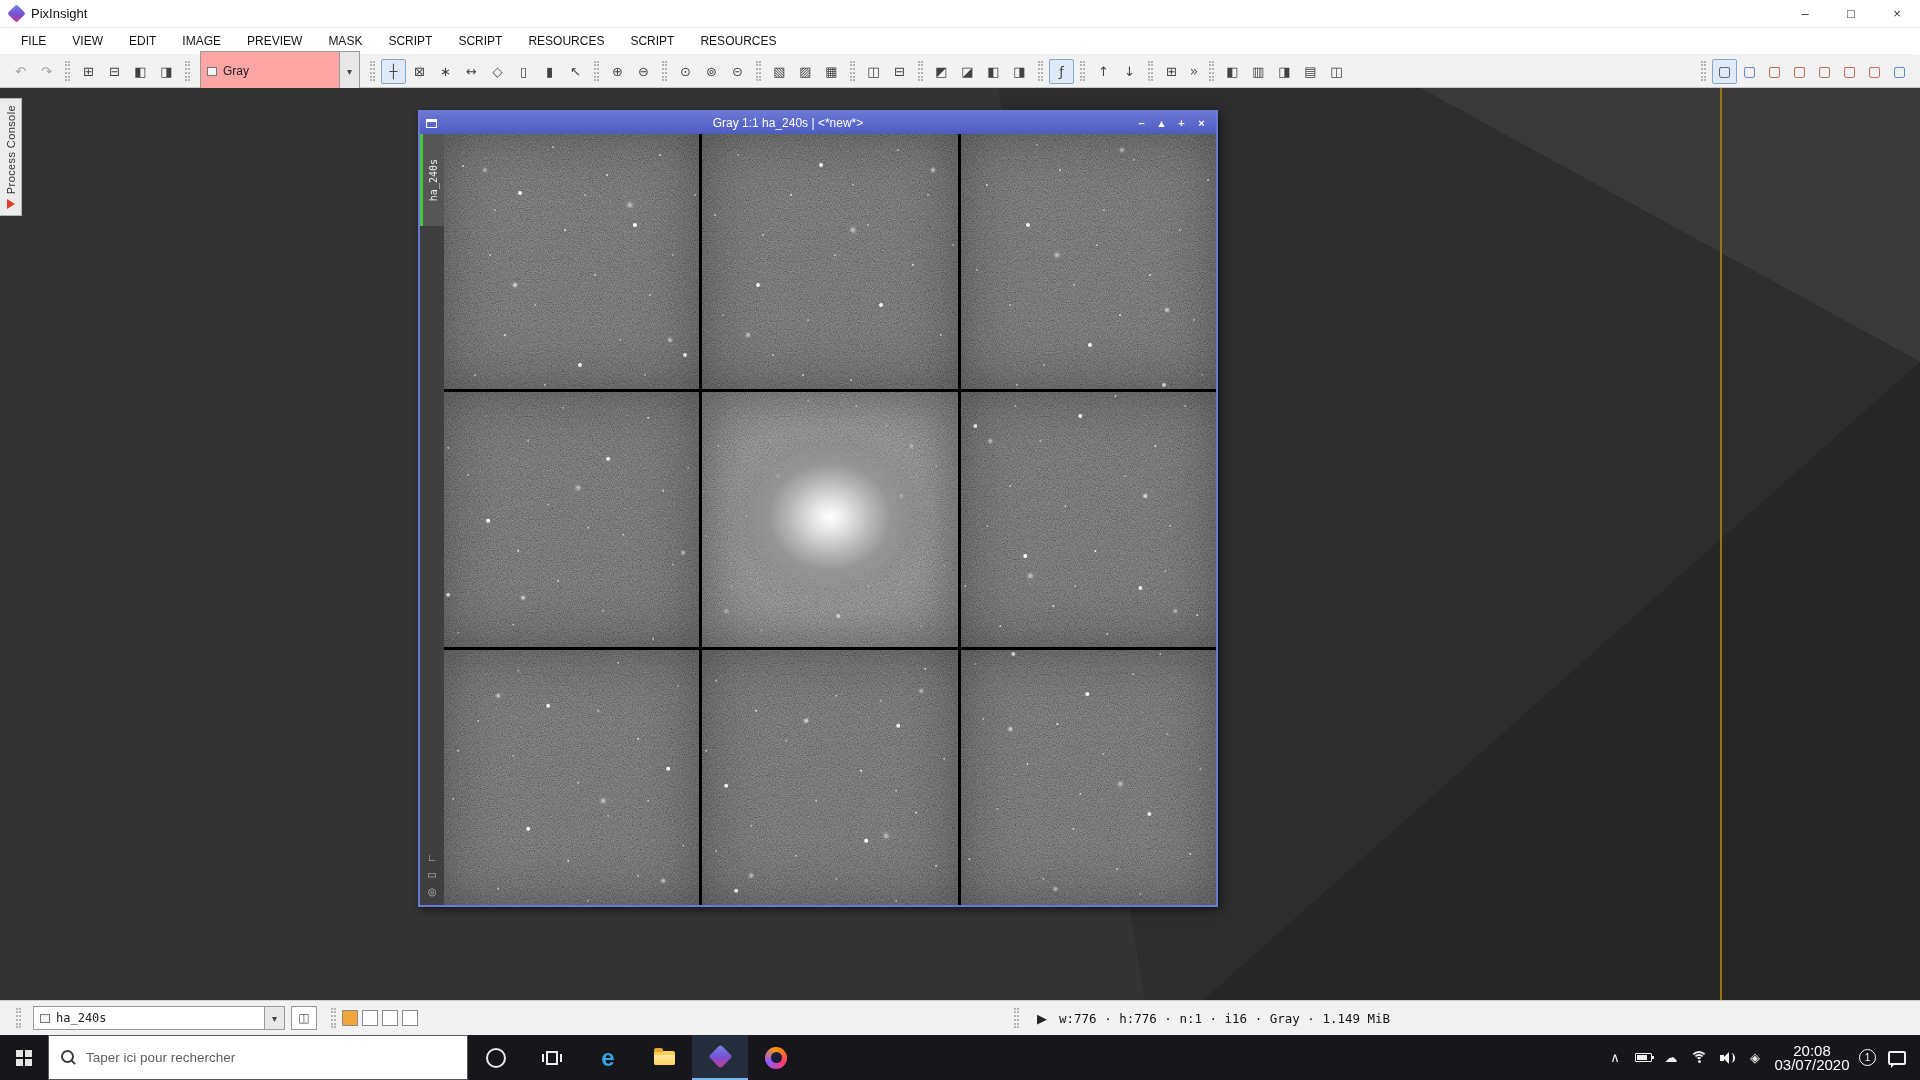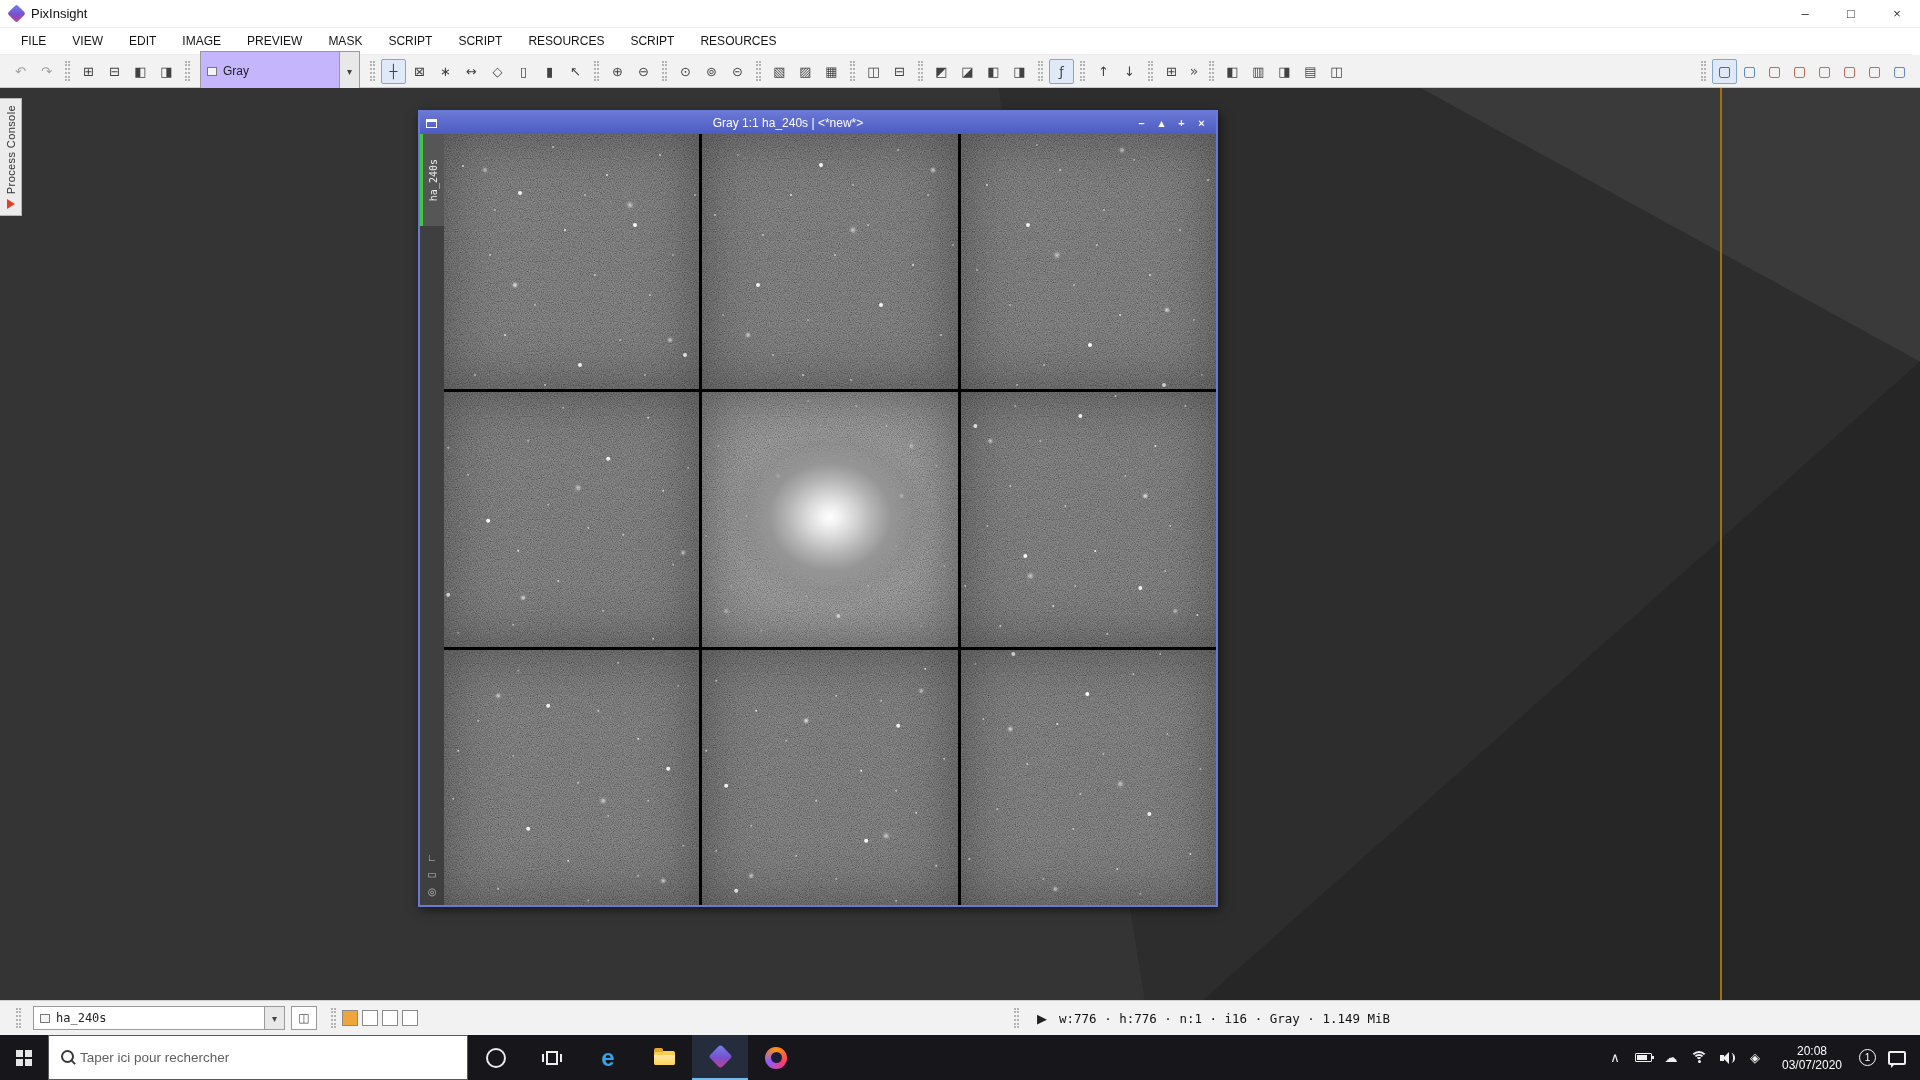--- a/index.html
+++ b/index.html
@@ -20,21 +20,21 @@
   
   .toolbar{position:absolute;top:55px;left:0;right:0;height:33px;background:#f2f2f2;border-bottom:1px solid #c9c9c9;display:flex;align-items:center;padding:0 8px}
   .tb-group{display:flex;align-items:center;gap:1px}
   .tb-icon{width:25px;height:25px;display:flex;align-items:center;justify-content:center;border:1px solid transparent;border-radius:2px;color:#424242;font-size:13px;font-family:"DejaVu Sans",sans-serif}
   .tb-icon.dim{color:#a0a0a0}
   .tb-icon.active{background:#dfe9f7;border-color:#86a7cc}
   .tb-icon.plain{border:none;color:#555;width:18px;font-size:14px}
   .tb-icon.tone-red{color:#b2452f}
   .tb-icon.tone-blue{color:#3c6cc4}
   .vgrip{width:5px;height:20px;border-left:2px dotted #b3b3b3;border-right:2px dotted #b3b3b3;margin:0 6px}
-  .channel-dd{display:flex;align-items:center;height:40px;width:160px;background:#c4b5fd;border:1px solid #9a9a9a;margin:8px 4px}
+  .channel-dd{display:flex;align-items:center;height:40px;width:160px;background:#fca5a5;border:1px solid #9a9a9a;margin:8px 4px}
   .dd-ic{width:10px;height:9px;border:1px solid #777;margin:0 6px 0 6px;background:#f4f4f4}
   .channel-dd .lbl{flex:1;font-size:12px;color:#222}
   .dd-btn{width:20px;height:100%;display:flex;align-items:center;justify-content:center;background:#e8e8e8;border-left:1px solid #9a9a9a;font-size:10px;color:#444}
   .tb-screens{margin-left:auto;display:flex;align-items:center}
   .tb-screens .tb-icon{font-size:14px}
 
   
   .workspace{position:absolute;top:88px;left:0;right:0;height:912px;background:#343434;overflow:hidden}
   .facet{position:absolute;inset:0}
   .facet-a{background:#262626;clip-path:polygon(60% 105%,100% 30%,100% 105%)}
@@ -87,21 +87,21 @@
   .swatch{width:16px;height:16px;border:1px solid #8a8a8a}
   .sb-right{position:absolute;left:1008px;top:0;height:100%;display:flex;align-items:center;gap:12px}
   .sb-run{font-size:13px;color:#222}
   .sb-info{font-family:"DejaVu Sans Mono",monospace;font-size:12.5px;color:#111;white-space:nowrap}
 
   
   .taskbar{position:absolute;top:1035px;left:0;right:0;height:45px;background:#17171b;display:flex;align-items:stretch;z-index:10}
   .tb-start{width:48px;display:grid;place-items:center}
   .win-logo{display:grid;grid-template-columns:7px 7px;grid-template-rows:7px 7px;gap:2px}
   .win-logo i{background:#e6e6e6}
-  .tb-search{width:420px;background:#fff;display:flex;align-items:center;gap:4px;padding:0 12px;border:1px solid #58585e}
+  .tb-search{width:420px;background:#fff;display:flex;align-items:center;gap:10px;padding:0 12px;border:1px solid #58585e}
   .mag{position:relative;width:15px;height:15px;flex:none}
   .mag::before{content:"";position:absolute;width:9px;height:9px;border:2px solid #3a3a3a;border-radius:50%;left:0;top:0}
   .mag::after{content:"";position:absolute;width:6px;height:2px;background:#3a3a3a;transform:rotate(45deg);left:9px;top:11px}
   .tb-search input{border:none;outline:none;flex:1;font-size:13.5px;color:#333;font-family:"Liberation Sans",sans-serif;background:transparent}
   .tb-search input::placeholder{color:#5f5f5f}
   .tb-app{width:56px;display:grid;place-items:center;position:relative}
   .tb-app.active-app{background:rgba(130,180,255,.14);border-bottom:2px solid #76b9ed}
   .cortana{width:20px;height:20px;border:2px solid #eaeaea;border-radius:50%}
   .tv{position:relative;width:20px;height:14px}
   .tv::before{content:"";position:absolute;inset:0 4px;border:2px solid #eee}
@@ -121,21 +121,21 @@
   .wifi{position:relative;width:18px;height:14px}
   .wifi i{position:absolute;border:2px solid transparent;border-top-color:#f0f0f0;border-radius:50%}
   .wifi .w1{width:18px;height:18px;left:0;top:0}
   .wifi .w2{width:12px;height:12px;left:3px;top:3px}
   .wifi .w3{width:6px;height:6px;left:6px;top:6px}
   .wifi .w4{position:absolute;width:3px;height:3px;background:#f0f0f0;border-radius:50%;left:7.5px;top:9px;border:none}
   .spk{position:relative;width:15px;height:12px}
   .spk::before{content:"";position:absolute;left:0;top:3px;width:4px;height:6px;background:#f0f0f0}
   .spk::after{content:"";position:absolute;left:3px;top:0;border-top:6px solid transparent;border-bottom:6px solid transparent;border-right:6px solid #f0f0f0}
   .spk i{position:absolute;right:0;top:1px;width:8px;height:10px;border-right:2px solid #f0f0f0;border-radius:50%}
-  .clock{width:86px;text-align:center;color:#fff;font-size:12px;line-height:14px}
+  .clock{width:86px;text-align:center;color:#fff;font-size:15px;line-height:14px}
   .badge{width:17px;height:17px;border:1px solid #fff;border-radius:50%;color:#fff;font-size:10px;display:flex;align-items:center;justify-content:center;margin:0 4px}
   .bubble{position:relative;width:18px;height:14px;border:2px solid #f0f0f0;border-radius:2px;margin:0 8px}
   .bubble::after{content:"";position:absolute;left:1px;bottom:-5px;border-left:5px solid #f0f0f0;border-bottom:5px solid transparent}
 </style>
 </head>
 <body>
 
 <svg width="0" height="0" style="position:absolute" aria-hidden="true">
   <defs>
     <filter id="grainF" x="0" y="0" width="100%" height="100%">

